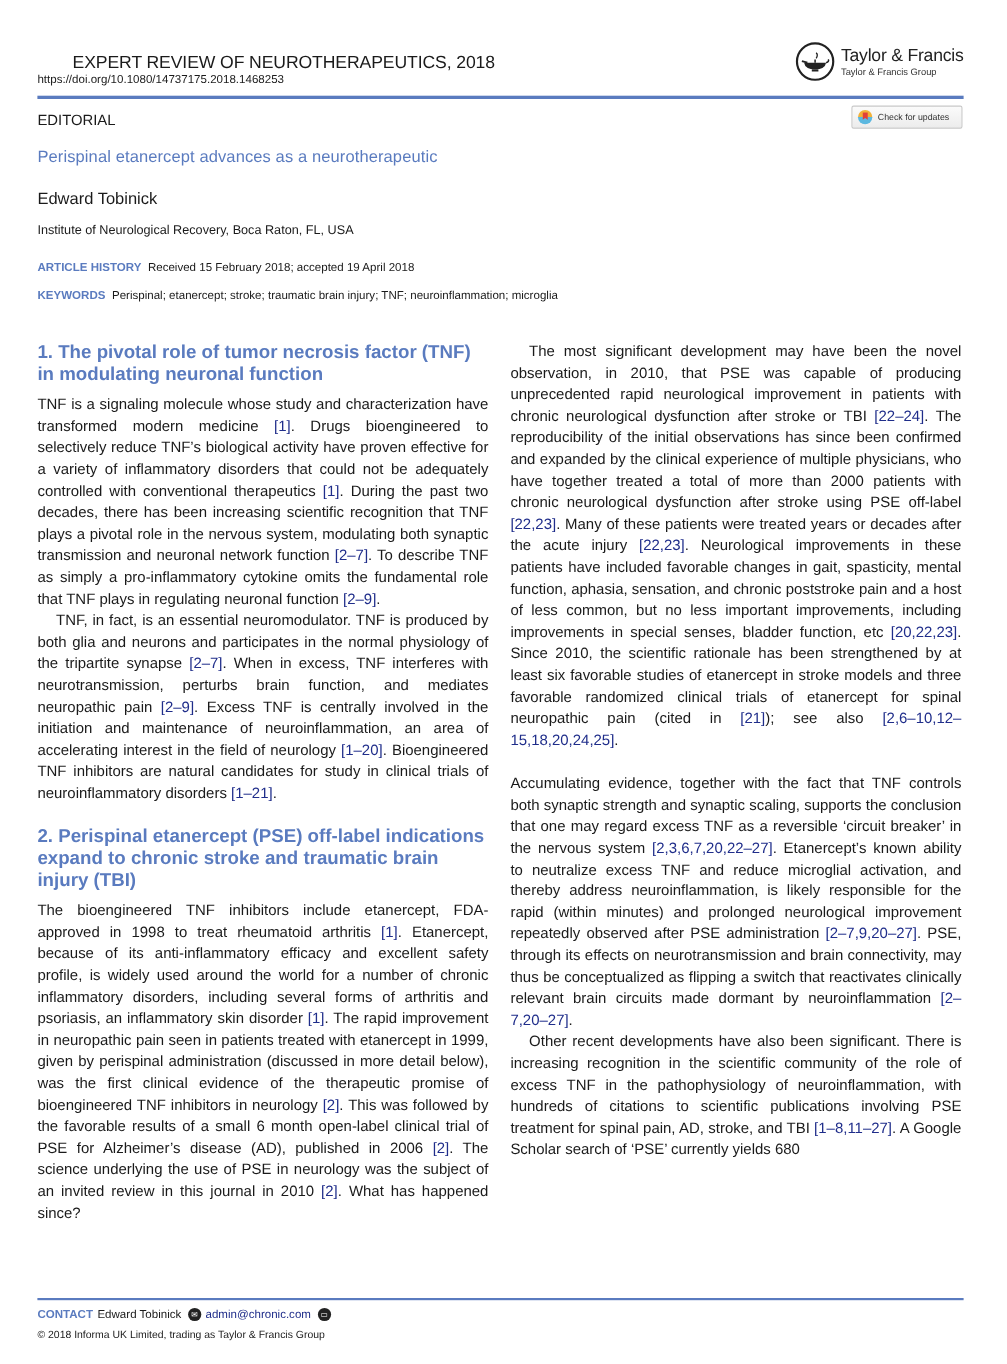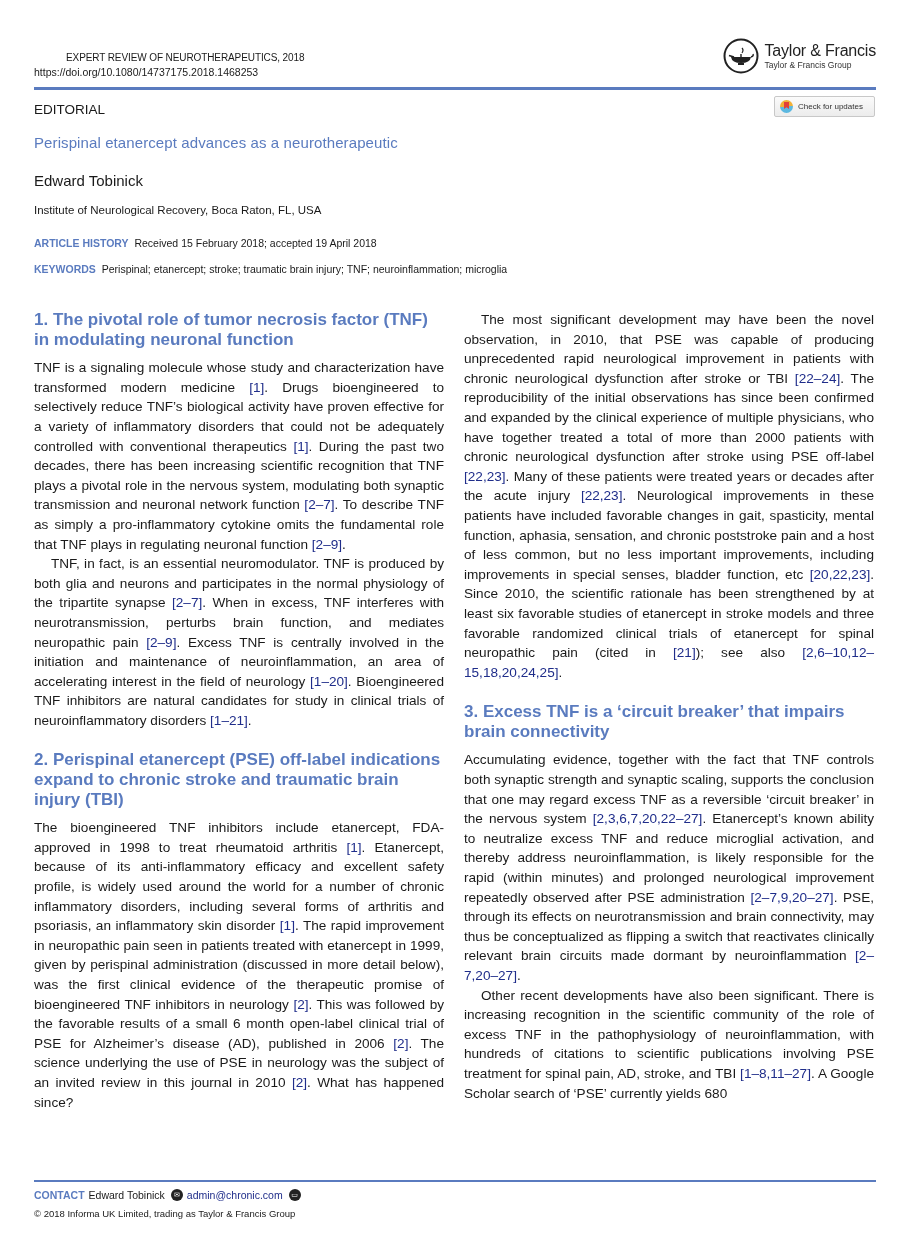--- a/index.html
+++ b/index.html
@@ -1,20 +1,20 @@
 <!DOCTYPE html>
 <html><head>
 <meta charset="utf-8">
 <style>
   * { box-sizing: border-box; margin: 0; padding: 0; }
   html, body { width: 915px; height: 1240px; background: #ffffff; overflow: hidden; }
   body { font-family: "Liberation Sans", "DejaVu Sans", sans-serif; color: #1a1a1a; position: relative; }
 
   .header { position: absolute; left: 34px; top: 50px; width: 842px; }
-  .journal { font-size: 10px; letter-spacing: -0.1px; line-height: 15px; color: #1a1a1a; padding-left: 32px; }
+  .journal { font-size: 16px; letter-spacing: -0.1px; line-height: 15px; color: #1a1a1a; padding-left: 32px; }
   .doi { font-size: 10.5px; line-height: 15px; color: #1a1a1a; }
 
   .publisher { position: absolute; right: 0; top: -12px; display: flex; align-items: center; }
   .tf-logo { width: 36px; height: 36px; margin-right: 6px; }
   .tf-name { font-size: 16px; line-height: 18px; color: #222; letter-spacing: -0.2px; }
   .tf-group { font-size: 8.5px; line-height: 10px; color: #333; }
 
   .rule-top { position: absolute; left: 34px; top: 87px; width: 842px; height: 3px; background: #5a7bbf; }
 
   .editorial { position: absolute; left: 34px; top: 102px; font-size: 13.5px; color: #1a1a1a; }
@@ -96,21 +96,20 @@
   <p>TNF is a signaling molecule whose study and characterization have transformed modern medicine <span class="cite">[1]</span>. Drugs bioengineered to selectively reduce TNF’s biological activity have proven effective for a variety of inflammatory disorders that could not be adequately controlled with conventional therapeutics <span class="cite">[1]</span>. During the past two decades, there has been increasing scientific recognition that TNF plays a pivotal role in the nervous system, modulating both synaptic transmission and neuronal network function <span class="cite">[2–7]</span>. To describe TNF as simply a pro-inflammatory cytokine omits the fundamental role that TNF plays in regulating neuronal function <span class="cite">[2–9]</span>.</p>
   <p class="indent">TNF, in fact, is an essential neuromodulator. TNF is produced by both glia and neurons and participates in the normal physiology of the tripartite synapse <span class="cite">[2–7]</span>. When in excess, TNF interferes with neurotransmission, perturbs brain function, and mediates neuropathic pain <span class="cite">[2–9]</span>. Excess TNF is centrally involved in the initiation and maintenance of neuroinflammation, an area of accelerating interest in the field of neurology <span class="cite">[1–20]</span>. Bioengineered TNF inhibitors are natural candidates for study in clinical trials of neuroinflammatory disorders <span class="cite">[1–21]</span>.</p>
   <div class="gap"></div>
   <h2 class="sec">2.  Perispinal etanercept (PSE) off-label indications expand to chronic stroke and traumatic brain injury (TBI)</h2>
   <p>The bioengineered TNF inhibitors include etanercept, FDA-approved in 1998 to treat rheumatoid arthritis <span class="cite">[1]</span>. Etanercept, because of its anti-inflammatory efficacy and excellent safety profile, is widely used around the world for a number of chronic inflammatory disorders, including several forms of arthritis and psoriasis, an inflammatory skin disorder <span class="cite">[1]</span>. The rapid improvement in neuropathic pain seen in patients treated with etanercept in 1999, given by perispinal administration (discussed in more detail below), was the first clinical evidence of the therapeutic promise of bioengineered TNF inhibitors in neurology <span class="cite">[2]</span>. This was followed by the favorable results of a small 6 month open-label clinical trial of PSE for Alzheimer’s disease (AD), published in 2006 <span class="cite">[2]</span>. The science underlying the use of PSE in neurology was the subject of an invited review in this journal in 2010 <span class="cite">[2]</span>. What has happened since?</p>
 </div>
 
 <div class="col col-right">
   <p class="indent">The most significant development may have been the novel observation, in 2010, that PSE was capable of producing unprecedented rapid neurological improvement in patients with chronic neurological dysfunction after stroke or TBI <span class="cite">[22–24]</span>. The reproducibility of the initial observations has since been confirmed and expanded by the clinical experience of multiple physicians, who have together treated a total of more than 2000 patients with chronic neurological dysfunction after stroke using PSE off-label <span class="cite">[22,23]</span>. Many of these patients were treated years or decades after the acute injury <span class="cite">[22,23]</span>. Neurological improvements in these patients have included favorable changes in gait, spasticity, mental function, aphasia, sensation, and chronic poststroke pain and a host of less common, but no less important improvements, including improvements in special senses, bladder function, etc <span class="cite">[20,22,23]</span>. Since 2010, the scientific rationale has been strengthened by at least six favorable studies of etanercept in stroke models and three favorable randomized clinical trials of etanercept for spinal neuropathic pain (cited in <span class="cite">[21]</span>); see also <span class="cite">[2,6–10,12–15,18,20,24,25]</span>.</p>
   <div class="gap"></div>
-  <h2 class="sec">3.  Excess TNF is a ‘circuit breaker’ that impairs brain connectivity</h2>
   <p>Accumulating evidence, together with the fact that TNF controls both synaptic strength and synaptic scaling, supports the conclusion that one may regard excess TNF as a reversible ‘circuit breaker’ in the nervous system <span class="cite">[2,3,6,7,20,22–27]</span>. Etanercept’s known ability to neutralize excess TNF and reduce microglial activation, and thereby address neuroinflammation, is likely responsible for the rapid (within minutes) and prolonged neurological improvement repeatedly observed after PSE administration <span class="cite">[2–7,9,20–27]</span>. PSE, through its effects on neurotransmission and brain connectivity, may thus be conceptualized as flipping a switch that reactivates clinically relevant brain circuits made dormant by neuroinflammation <span class="cite">[2–7,20–27]</span>.</p>
   <p class="indent">Other recent developments have also been significant. There is increasing recognition in the scientific community of the role of excess TNF in the pathophysiology of neuroinflammation, with hundreds of citations to scientific publications involving PSE treatment for spinal pain, AD, stroke, and TBI <span class="cite">[1–8,11–27]</span>. A Google Scholar search of ‘PSE’ currently yields 680</p>
 </div>
 
 <div class="rule-bottom"></div>
 <div class="contact">
   <span class="meta-label">CONTACT</span>
   <span>Edward Tobinick</span>
   <span class="icon-circ">✉</span>
   <span class="email-link">admin@chronic.com</span>

